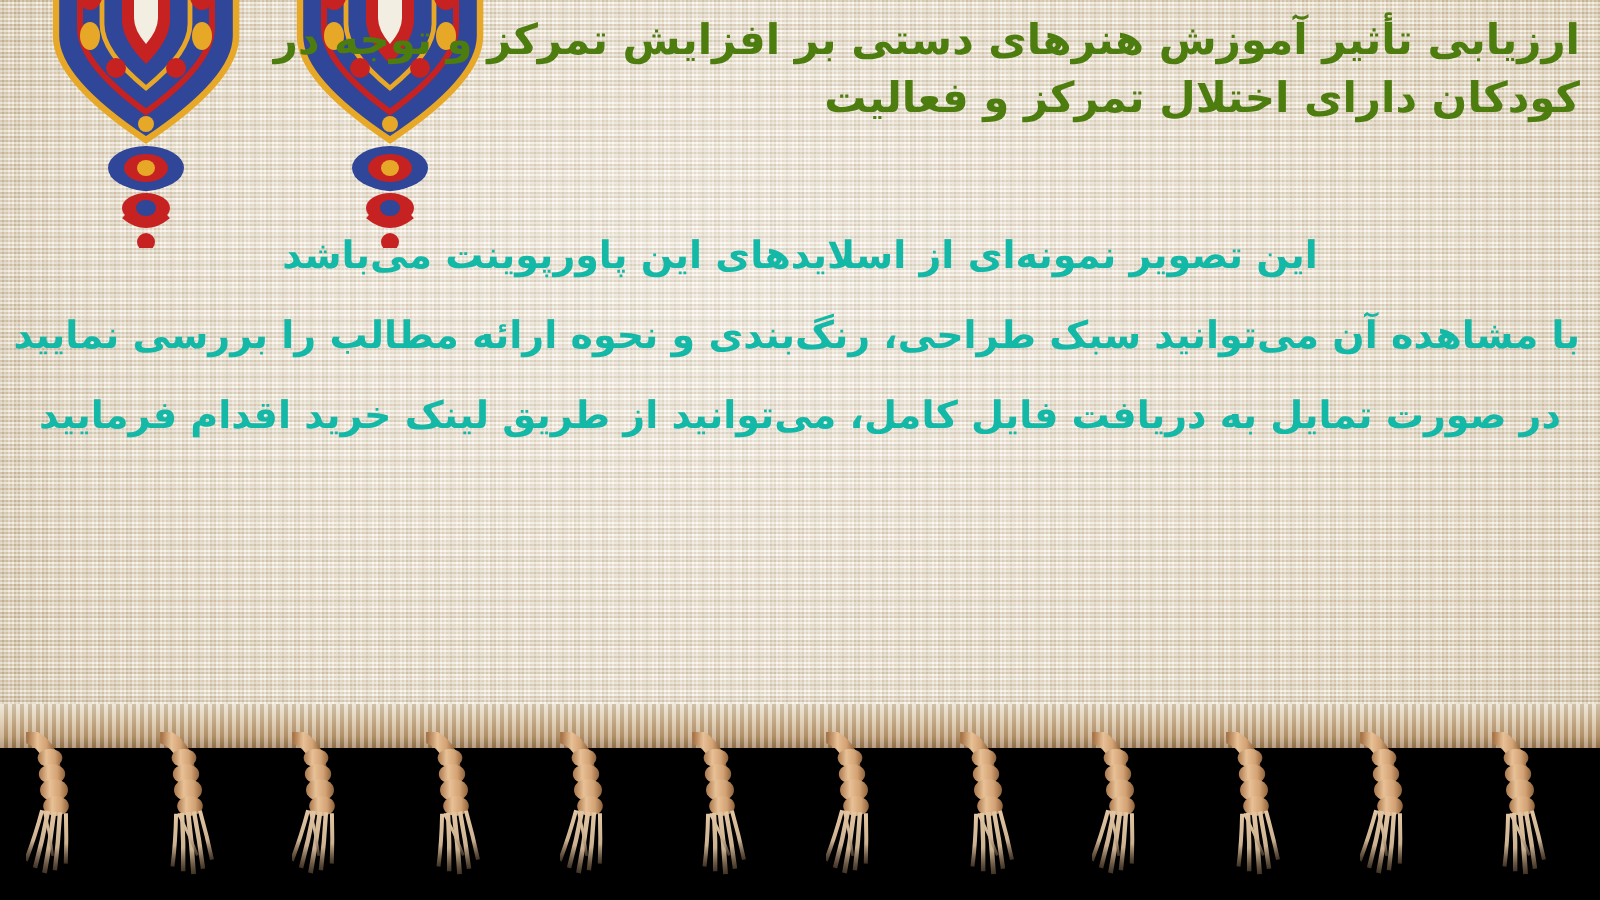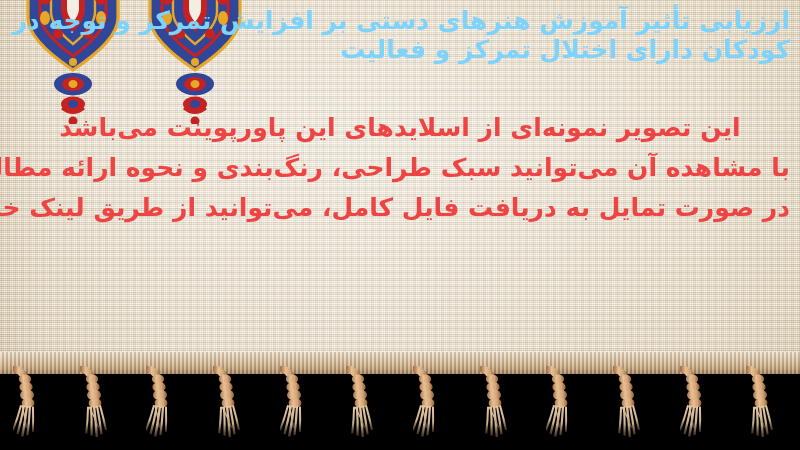--- a/index.html
+++ b/index.html
@@ -69,35 +69,35 @@
   
   .text-layer{
     position:absolute; left:0; top:0; width:800px; height:372px;
     direction:rtl; text-align:right;
   }
   .title-block{
     position:absolute; right:10px; top:6px; width:580px;
     direction:rtl; text-align:right;
   }
   .title-line{
-    color:#7dd3fc;
-    font-size:25px;
+    color:#4d7c0f;
+    font-size:21px;
     line-height:29px;
     font-weight:700;
     white-space:nowrap;
   }
   .title-line.l2{ padding-left:46px; }
 
   .body-block{
     position:absolute; right:10px; top:108px; width:780px;
     direction:rtl; text-align:center;
   }
   .body-line{
-    color:#ef4444;
-    font-size:25px;
+    color:#14b8a6;
+    font-size:19px;
     line-height:40px;
     font-weight:700;
     white-space:nowrap;
   }
   .body-line.b1{ padding-right:0; }
 
   
   .fringe-zone{
     position:absolute; left:0; top:352px; width:800px; height:98px;
     background:#000;

